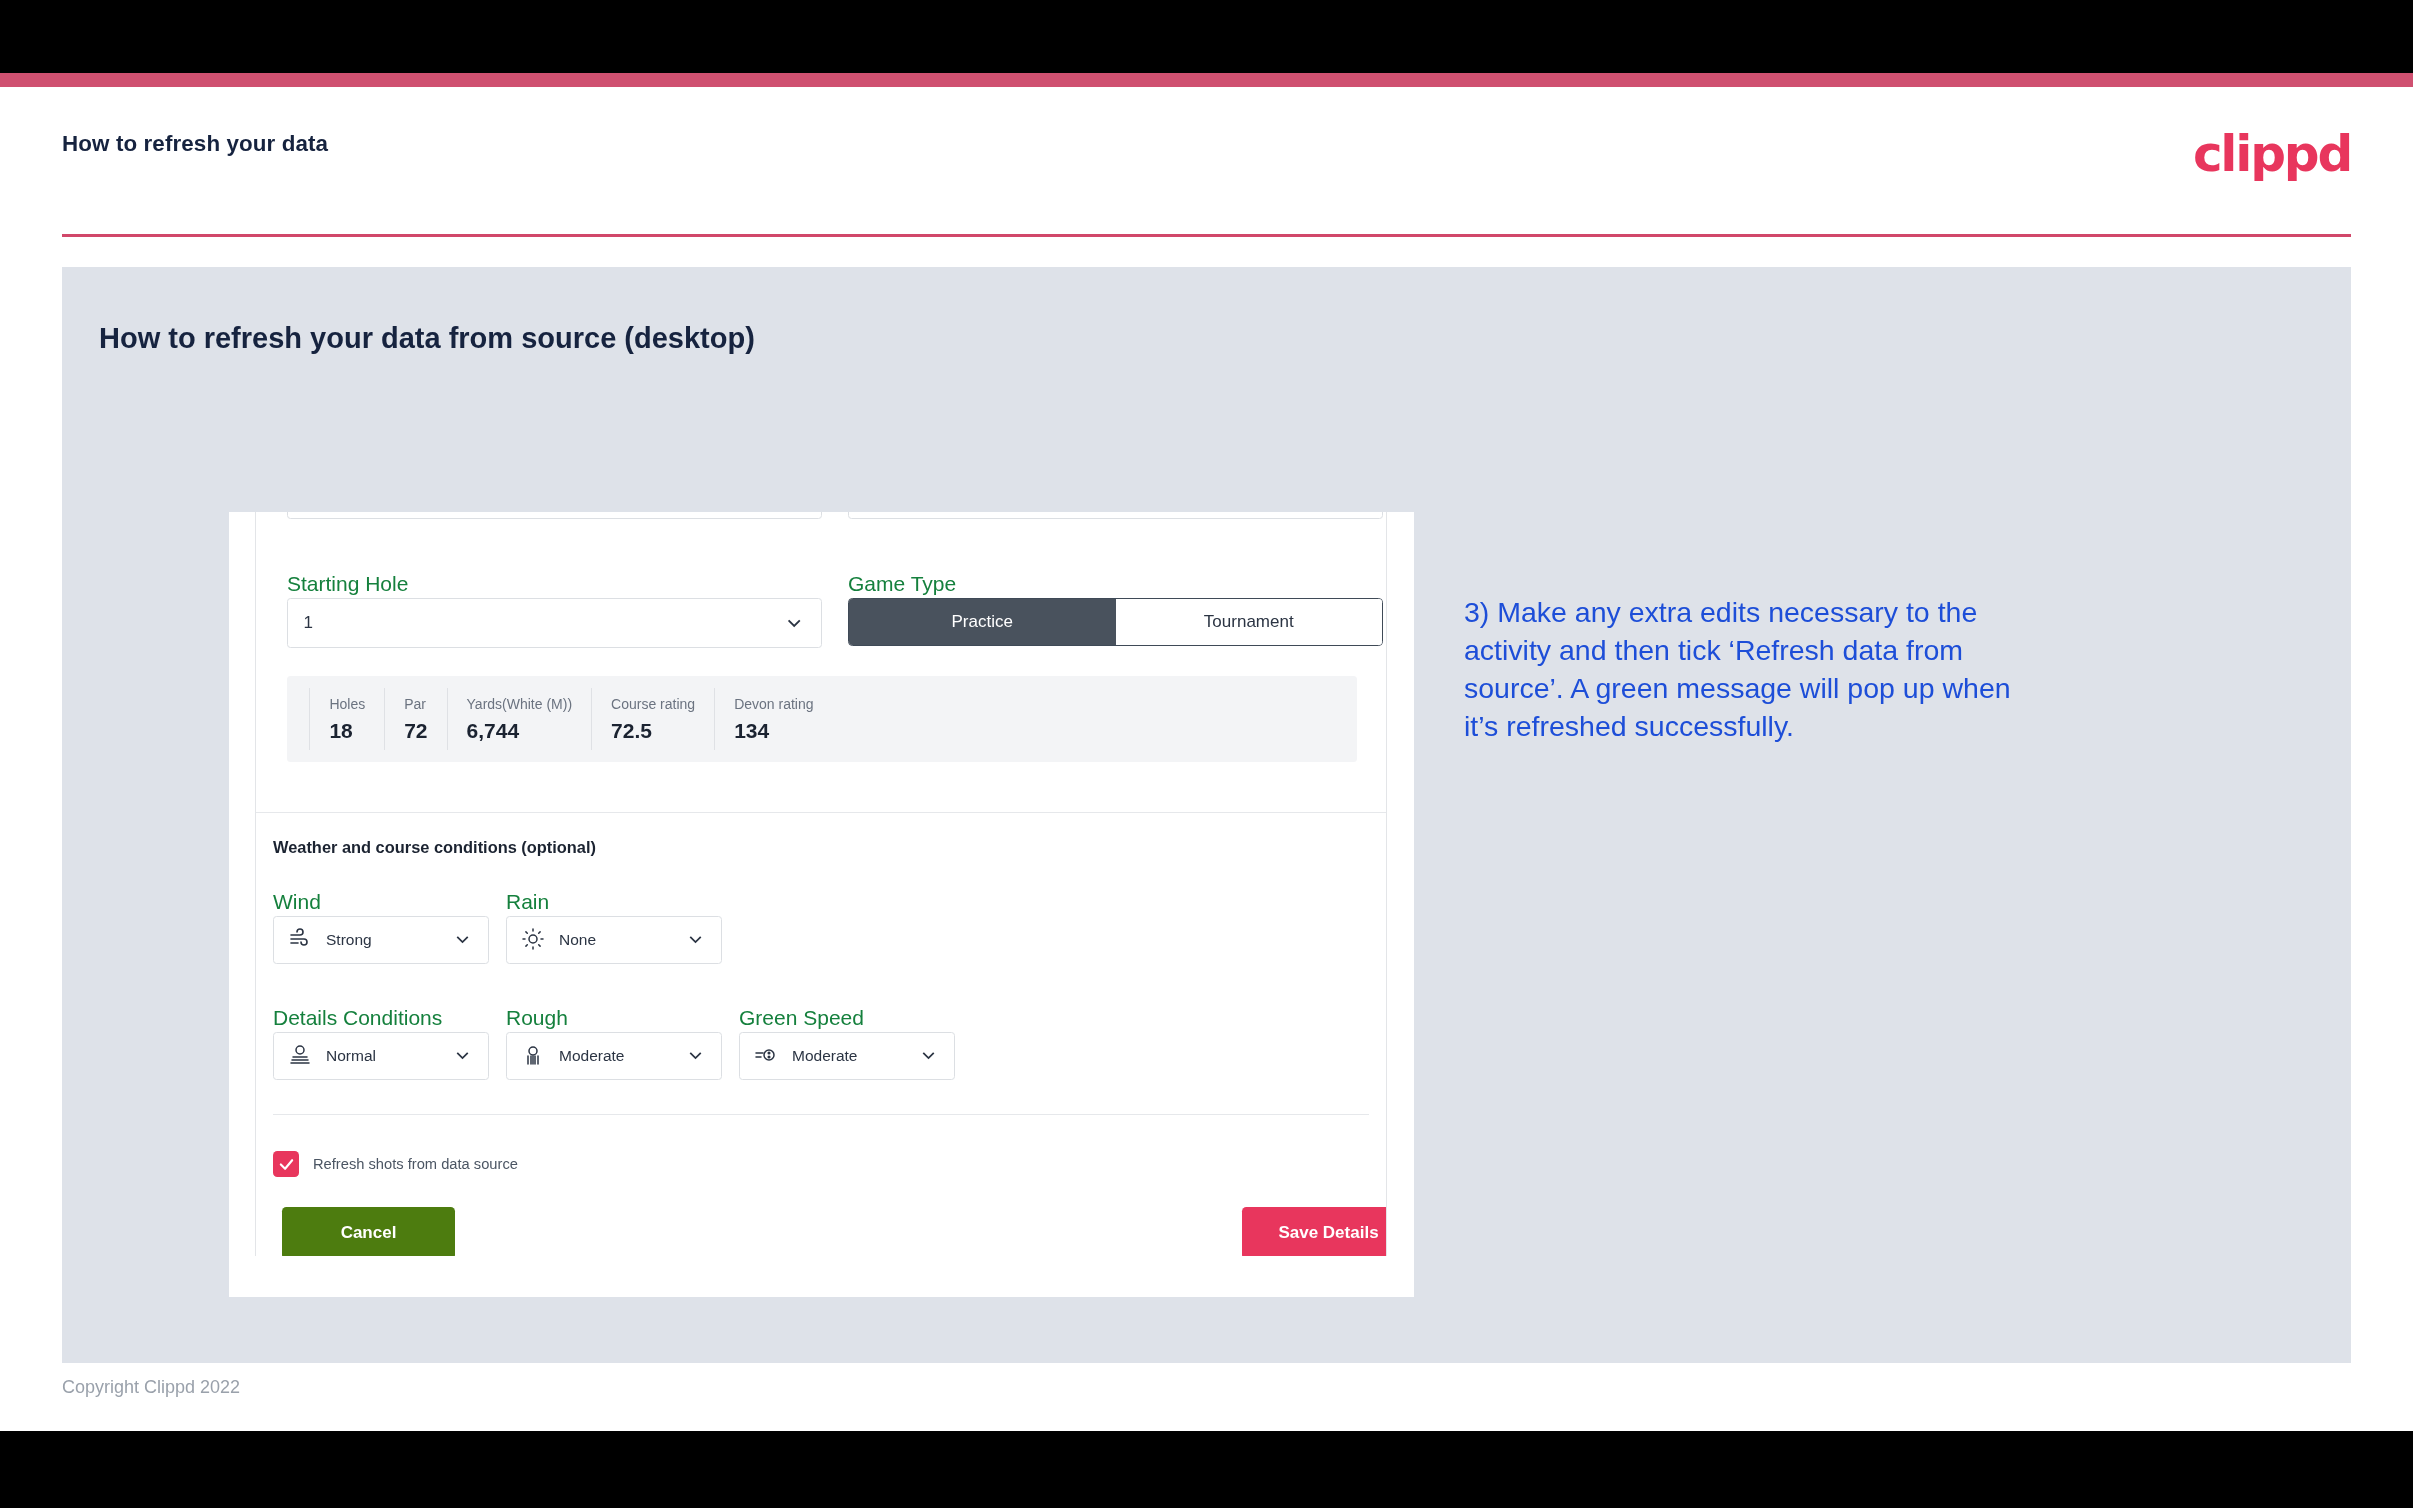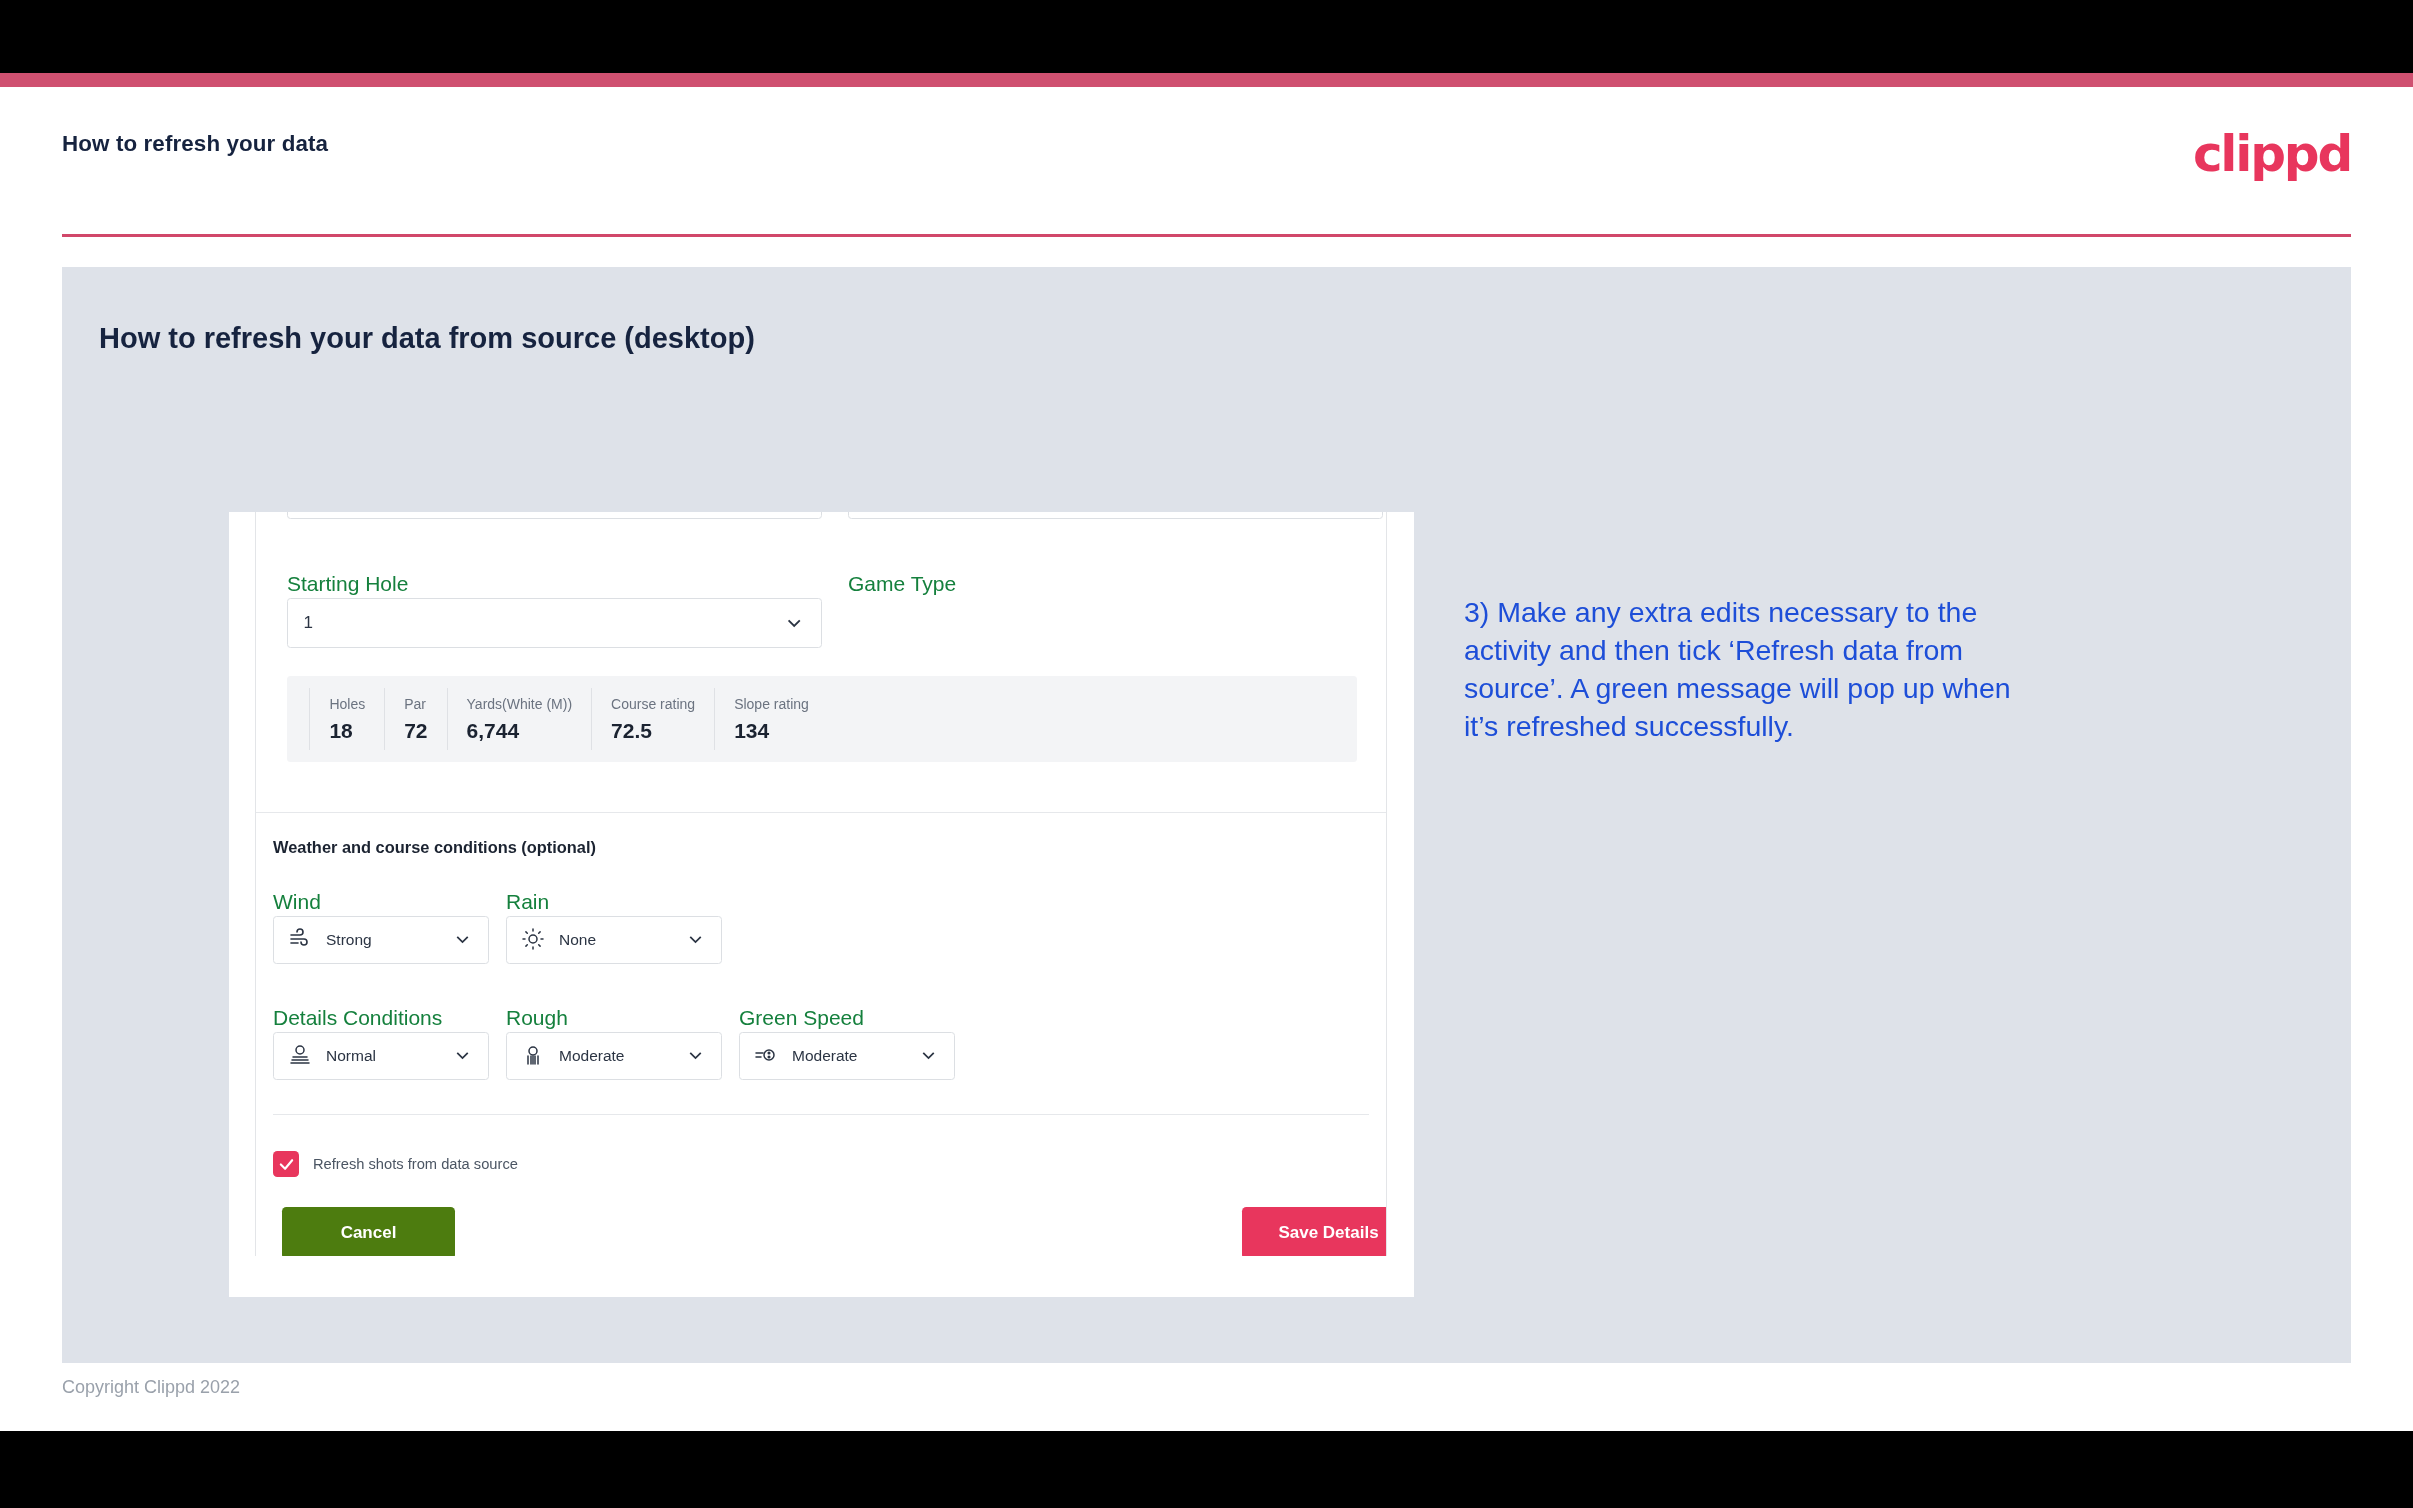--- a/index.html
+++ b/index.html
@@ -156,40 +156,44 @@
       <div class="select-box" style="left:31px; top:86px; width:535px; height:50px; padding:0 15.5px;">
         <span class="select-val">1</span>
         <span class="chev">
           <svg viewBox="0 0 24 24" width="22.4" height="22.4" fill="none" stroke="#2b3443" stroke-width="2">
               <path d="M6 9l6 6 6-6"></path>
             </svg>
         </span>
       </div>
 
       <div class="fld-label" style="left:592px; top:60px;">Game Type</div>
+      <div class="seg" style="left:592px; top:86px; width:535px;">
+        <div class="seg-btn active" style="width:267px;">Practice</div>
+        <div class="seg-btn inactive" style="width:267px;">Tournament</div>
+      </div>
 
       <div class="course-strip" style="left:31px; top:164px; width:1070px; height:86px; padding:0 22.4px;">
         <div class="stat">
           <span class="stat-k">Holes</span>
           <span class="stat-v">18</span>
         </div>
         <div class="stat">
           <span class="stat-k">Par</span>
           <span class="stat-v">72</span>
         </div>
         <div class="stat">
           <span class="stat-k">Yards(White (M))</span>
           <span class="stat-v">6,744</span>
         </div>
         <div class="stat">
           <span class="stat-k">Course rating</span>
           <span class="stat-v">72.5</span>
         </div>
         <div class="stat">
-          <span class="stat-k">Slope rating</span>
+          <span class="stat-k">Devon rating</span>
           <span class="stat-v">134</span>
         </div>
       </div>
 
       <div class="hrule" style="left:0px; top:300px; width:1132px;"></div>
 
       <div class="sect-title" style="left:17px; top:326px;">Weather and course conditions (optional)</div>
 
       <div class="fld-label" style="left:17px; top:378px;">Wind</div>
       <div class="select-box" style="left:17px; top:404px; width:216px; height:48px; padding:0 14px;">

